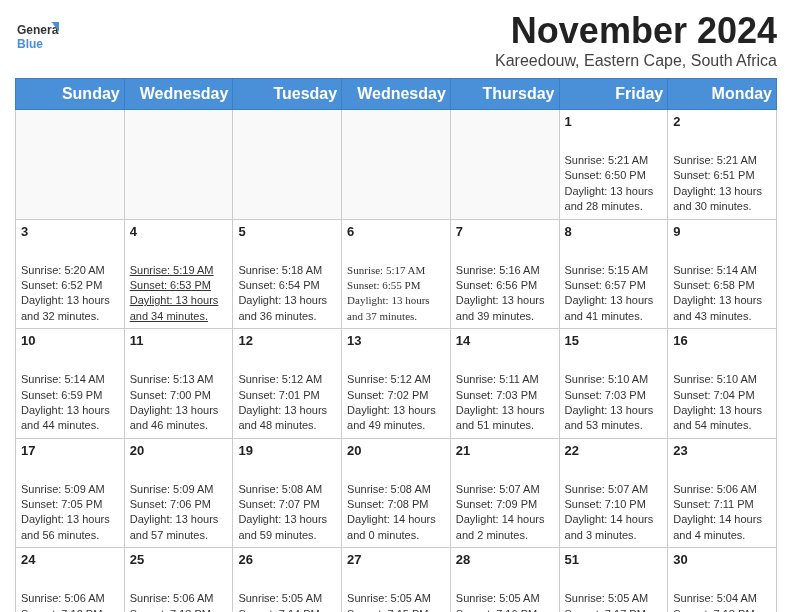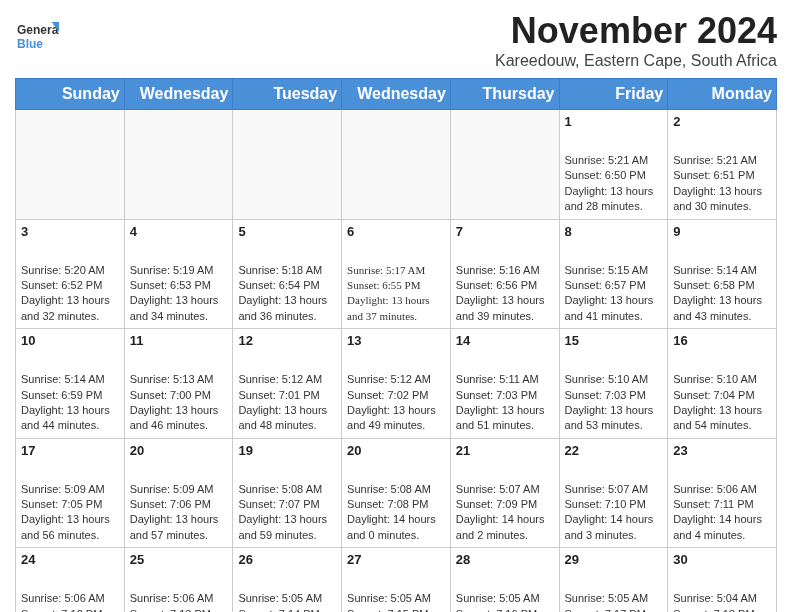--- a/index.html
+++ b/index.html
@@ -132,21 +132,21 @@
       <tr>
         <td>
           <span class="day-number">3</span>
           <div class="day-info" style="white-space: pre-line;">Sunrise: 5:20 AM
 Sunset: 6:52 PM
 Daylight: 13 hours
 and 32 minutes.</div>
         </td>
         <td>
           <span class="day-number">4</span>
-          <div class="day-info" style="white-space: pre-line;">Sunrise: 5:19 AM
+          <div class="day-info" style="white-space: pre-line; text-decoration: underline;">Sunrise: 5:19 AM
 Sunset: 6:53 PM
 Daylight: 13 hours
 and 34 minutes.</div>
         </td>
         <td>
           <span class="day-number">5</span>
           <div class="day-info" style="white-space: pre-line;">Sunrise: 5:18 AM
 Sunset: 6:54 PM
 Daylight: 13 hours
 and 36 minutes.</div>
@@ -312,21 +312,21 @@
 and 9 minutes.</div>
         </td>
         <td>
           <span class="day-number">28</span>
           <div class="day-info" style="white-space: pre-line;">Sunrise: 5:05 AM
 Sunset: 7:16 PM
 Daylight: 14 hours
 and 11 minutes.</div>
         </td>
         <td>
-          <span class="day-number">29</span>
+          <span class="day-number">51</span>
           <div class="day-info" style="white-space: pre-line;">Sunrise: 5:05 AM
 Sunset: 7:17 PM
 Daylight: 14 hours
 and 12 minutes.</div>
         </td>
         <td>
           <span class="day-number">30</span>
           <div class="day-info" style="white-space: pre-line;">Sunrise: 5:04 AM
 Sunset: 7:18 PM
 Daylight: 14 hours

